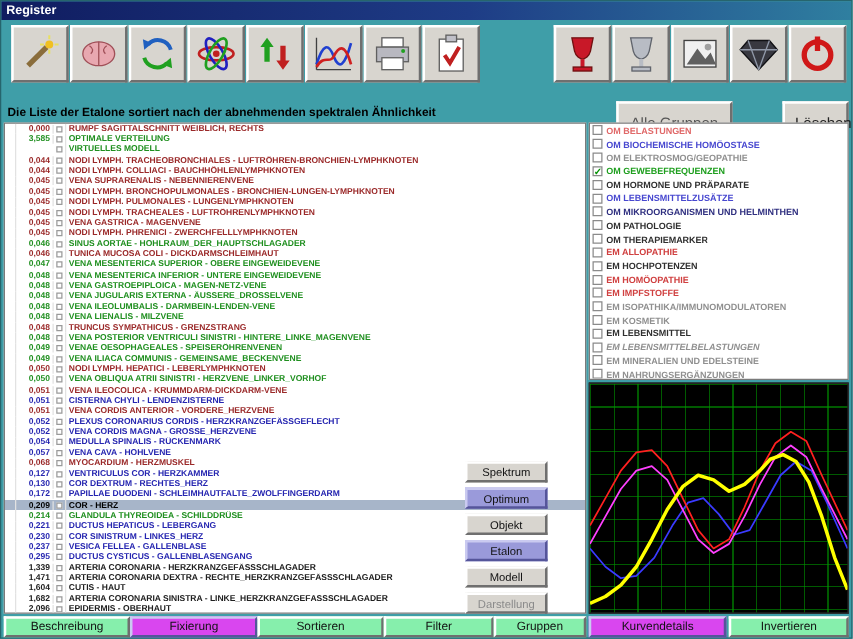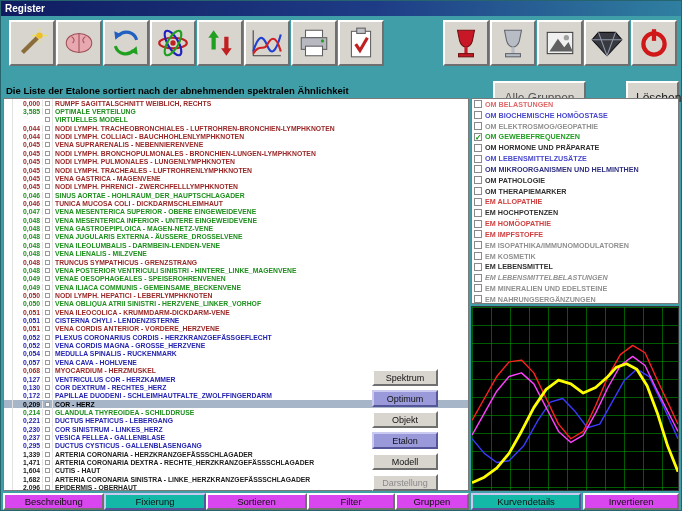--- a/index.html
+++ b/index.html
@@ -32,22 +32,22 @@
   .chart{position:absolute;left:470px;top:305px;width:208px;height:185px;background:#000;border:1px solid #303030;
     background-image:repeating-linear-gradient(to right,rgba(0,150,0,.6) 0 1px,transparent 1px 19px),
                      repeating-linear-gradient(to bottom,rgba(0,150,0,.6) 0 1px,transparent 1px 18px);}
   .chart svg{width:100%;height:100%;display:block;}
   .side-btns{position:absolute;left:371px;top:368px;width:66px;display:flex;flex-direction:column;gap:4px;z-index:5;}
   .sbtn{height:17px;font-size:9px;font-family:"Liberation Sans",sans-serif;background:#d8d5cf;border:2px solid;border-color:#ffffff #6f6f6f #6f6f6f #ffffff;color:#111;padding:0;}
   .sbtn.purple{background:#9a9ada;border-color:#cacaf0 #55559a #55559a #cacaf0;}
   .sbtn.disabled{color:#8a8a8a;}
   .bottom-left{position:absolute;left:2px;top:492px;width:466px;display:flex;}
   .bottom-right{position:absolute;left:470px;top:492px;width:208px;display:flex;gap:2px;}
-  .bbtn{height:17px;font-size:9.5px;font-family:"Liberation Sans",sans-serif;background:#d946ef;border:2px solid;border-color:#ffffff #6f6f6f #6f6f6f #ffffff;color:#111;padding:0;}
-  .bbtn.purple{background:#14b8a6;border-color:#cacaf0 #55559a #55559a #cacaf0;}
+  .bbtn{height:17px;font-size:9.5px;font-family:"Liberation Sans",sans-serif;background:#86efac;border:2px solid;border-color:#ffffff #6f6f6f #6f6f6f #ffffff;color:#111;padding:0;}
+  .bbtn.purple{background:#d946ef;border-color:#cacaf0 #55559a #55559a #cacaf0;}
 </style>
 </head>
 <body>
 
 <div class="window">
 
   <div class="titlebar">
     <span>Register</span>
   </div>
 

